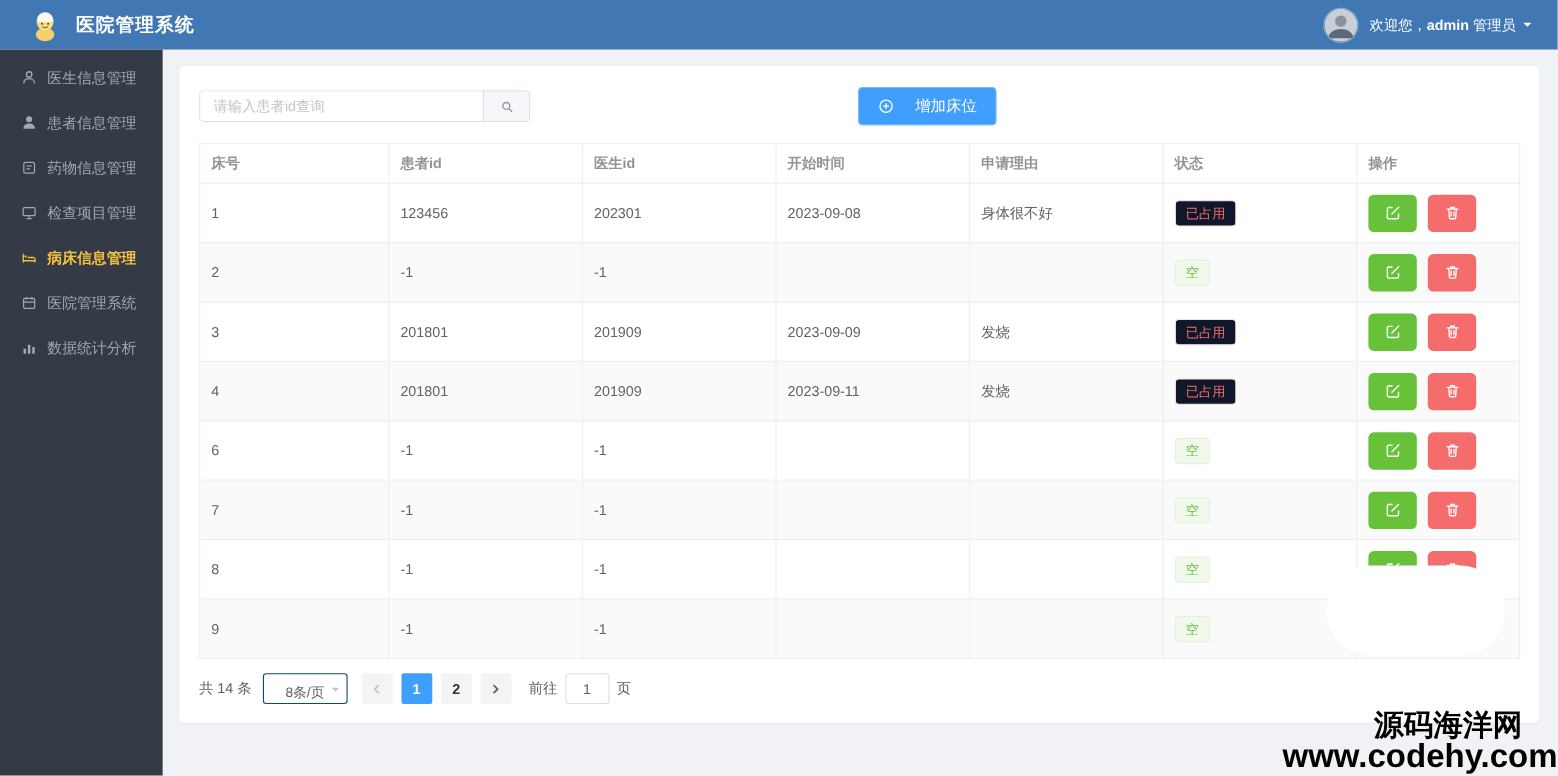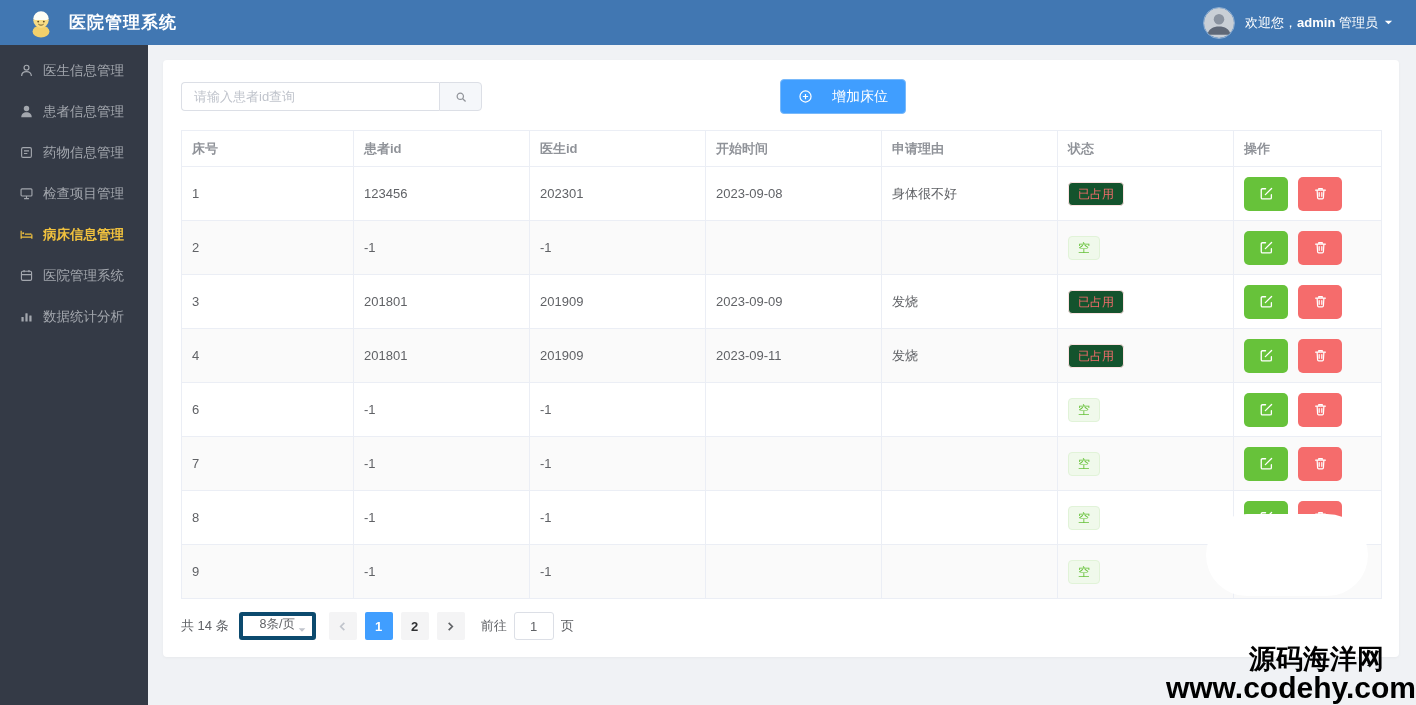--- a/index.html
+++ b/index.html
@@ -52,32 +52,32 @@
   .add-btn .icon-svg{width:15px;height:15px;color:#fff;}
 
   
   .bed-table{margin-top:16px;width:1200px;border-collapse:collapse;table-layout:fixed;font-size:13px;border:1px solid var(--border);}
   .bed-table th{height:36px;text-align:left;padding:0 10px;color:var(--text-light);font-weight:700;border-bottom:1px solid var(--border);border-right:1px solid var(--border);background:#fff;}
   .bed-table td{height:54px;padding:0 10px;color:var(--text);border-bottom:1px solid var(--border);border-right:1px solid var(--border);}
   .bed-table tr.striped td{background:#fafafa;}
   .col-bed{width:172px;}.col-mid{width:176px;}.col-op{width:148px;}
 
   .tag{display:inline-block;height:24px;line-height:22px;padding:0 9px;font-size:12px;border-radius:4px;border:1px solid transparent;}
-  .tag--danger{color:var(--danger);background:#14532d;border-color:#fde2e2;}
+  .tag--danger{color:var(--danger);background:#0f172a;border-color:#fde2e2;}
   .tag--success{color:var(--success);background:#f0f9eb;border-color:#e1f3d8;}
 
   .op-btn{display:inline-flex;align-items:center;justify-content:center;width:44px;height:34px;border:none;border-radius:5px;cursor:pointer;vertical-align:middle;}
   .op-btn .icon-svg{width:15px;height:15px;color:#fff;}
   .op-edit{background:var(--success);margin-right:10px;}
   .op-del{background:var(--danger);}
 
   
   .pager{margin-top:13px;display:flex;align-items:center;font-size:13px;color:var(--text);}
   .pager .total{margin-right:10px;}
-  .size-select{position:relative;width:77px;height:28px;border:4px solid #0c4a6e;border-radius:3px;display:flex;align-items:flex-start;justify-content:center;font-size:12.5px;color:var(--text);margin-right:13px;cursor:pointer;background:#fff;}
+  .size-select{position:relative;width:77px;height:28px;border:1px solid #0c4a6e;border-radius:3px;display:flex;align-items:flex-end;justify-content:center;font-size:12.5px;color:var(--text);margin-right:13px;cursor:pointer;background:#fff;}
   .size-select .icon-svg{width:10px;height:10px;color:#c0c4cc;position:absolute;right:5px;top:9px;}
   .page-btn{width:28px;height:28px;border-radius:2px;background:#f4f4f5;display:flex;align-items:center;justify-content:center;margin-right:8px;cursor:pointer;font-size:13px;color:#303133;font-weight:bold;}
   .page-btn .icon-svg{width:11px;height:11px;color:#606266;}
   .page-btn.disabled .icon-svg{color:#c0c4cc;}
   .page-btn.active{background:var(--primary);color:#fff;}
   .goto{margin-left:8px;display:flex;align-items:center;gap:7px;}
   .goto-input{width:40px;height:28px;border:1px solid #dcdfe6;border-radius:3px;text-align:center;font-size:13px;color:var(--text);outline:none;font-family:inherit;}
 
   
   .white-blob{position:absolute;left:1206px;top:514px;width:162px;height:82px;background:#fff;border-radius:42px;z-index:8;}

